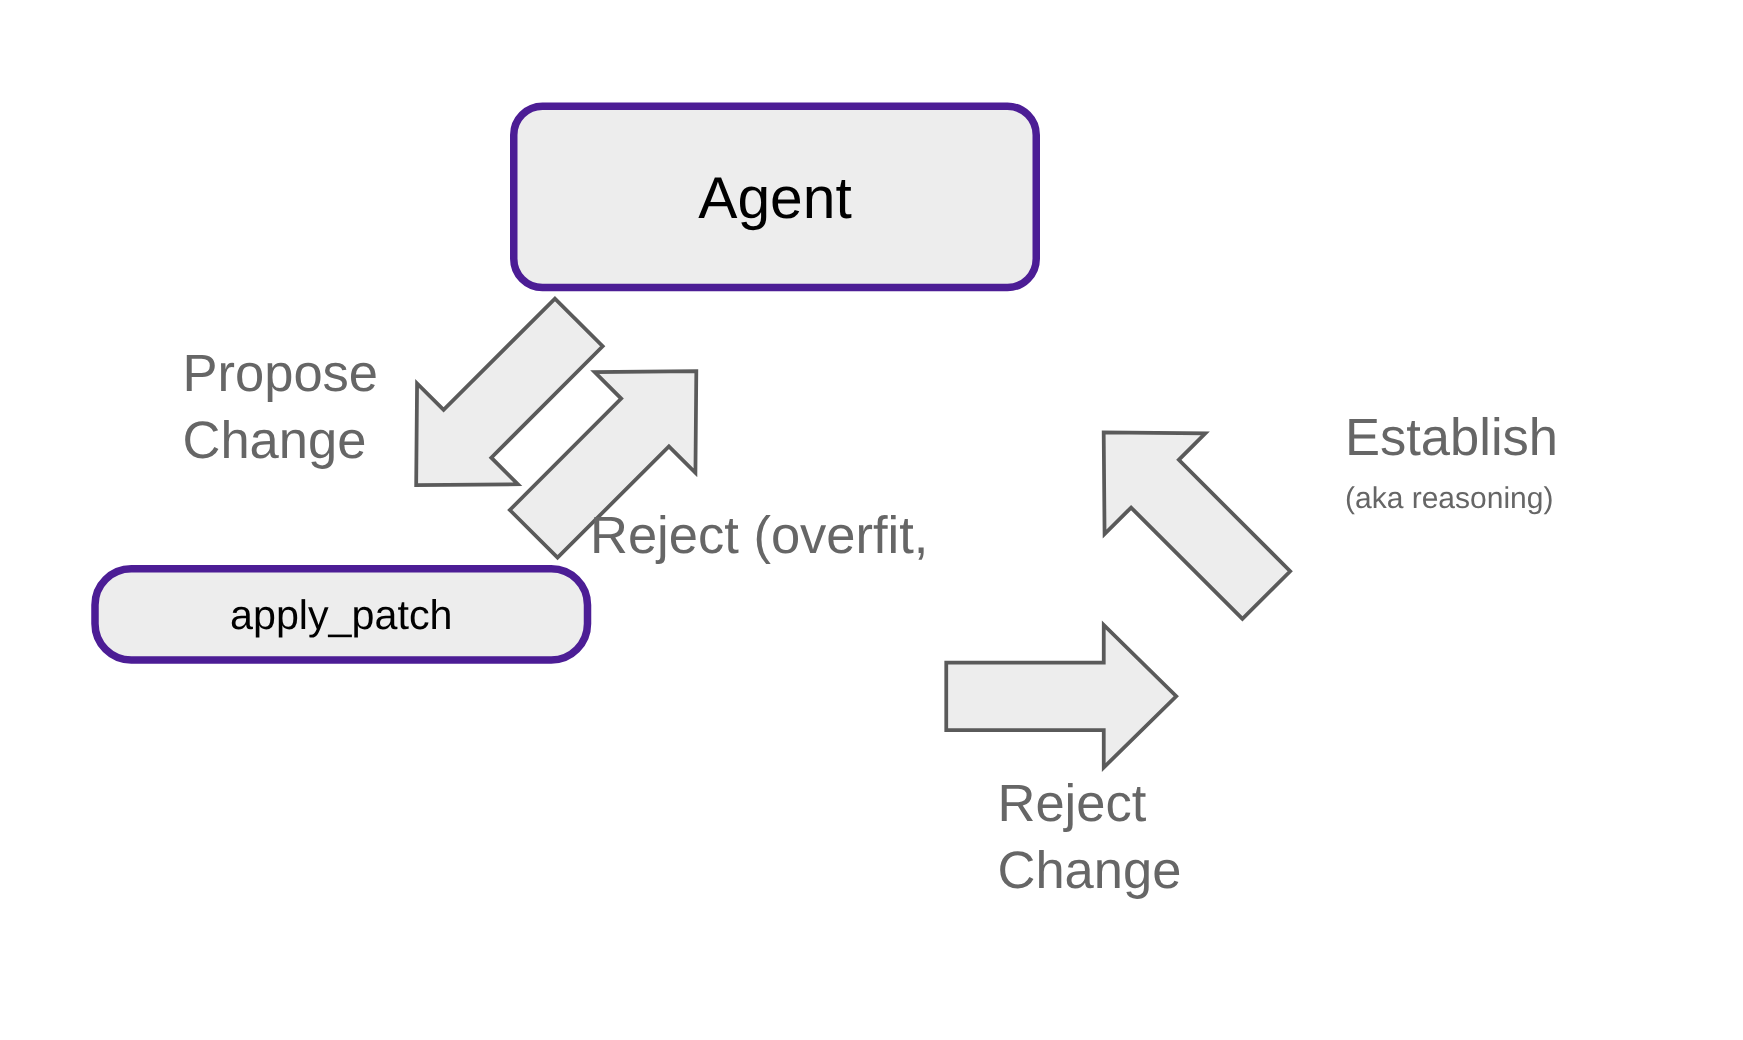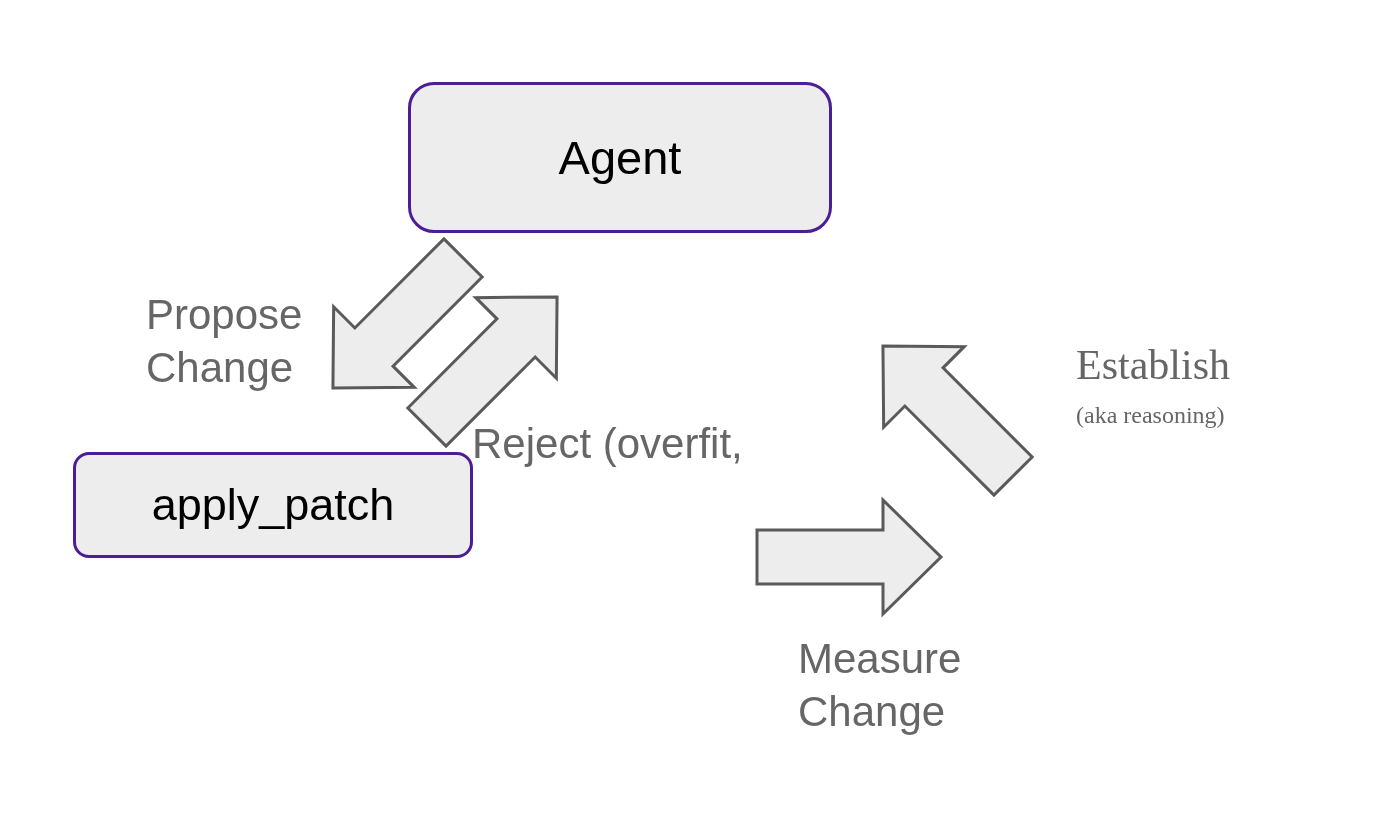--- a/index.html
+++ b/index.html
@@ -12,37 +12,37 @@
     position: relative;
     width: 1394px;
     height: 832px;
     background: #ffffff;
     overflow: hidden;
   }
   .node {
     position: absolute;
     box-sizing: border-box;
     background: #ededed;
-    border: 3px solid #4c1d95;
+    border: 6px solid #4c1d95;
     display: flex;
     align-items: center;
     justify-content: center;
     color: #000000;
   }
   .node-agent {
     left: 408px; top: 82px;
     width: 424px; height: 151px;
     border-radius: 26px;
     font-size: 47px;
   }
   .node-apply-patch {
     left: 73px; top: 452px;
-    width: 400px; height: 106px;
-    border-radius: 16px;
-    font-size: 45px;
+    width: 400px; height: 79px;
+    border-radius: 32px;
+    font-size: 33px;
   }
   .fat-arrow {
     position: absolute;
     width: 220px;
     height: 220px;
     overflow: visible;
   }
   .fat-arrow polygon {
     fill: #ededed;
     stroke: #5a5a5a;
@@ -52,26 +52,25 @@
   .arrow-propose   { left: 288px; top: 213px; transform: rotate(135deg); }
   .arrow-reject    { left: 382px; top: 252px; transform: rotate(-45deg); }
   .arrow-establish { left: 838px; top: 301px; transform: rotate(-135deg); }
   .arrow-measure   { left: 739px; top: 447px; transform: rotate(0deg); }
   .annotation {
     position: absolute;
     color: #666666;
     font-size: 42px;
     line-height: 53px;
     white-space: nowrap;
-    margin-top: 16px;
   }
   .annotation-propose   { left: 146px; top: 272px; }
   .annotation-reject    { left: 472px; top: 401px; }
   .annotation-measure   { left: 798px; top: 616px; }
-  .annotation-establish { left: 1076px; top: 323px; font-family: Liberation Serif, serif; }
+  .annotation-establish { left: 1076px; top: 323px; }
   .annotation-sub {
     font-size: 24px;
     line-height: 46px;
   }
 </style>
 </head>
 <body>
 
 <div class="canvas">
 
@@ -107,17 +106,17 @@
   <div class="annotation annotation-reject">
     <div>Reject (overfit,</div>
   </div>
 
   <div class="annotation annotation-establish">
     <div>Establish</div>
     <div class="annotation-sub">(aka reasoning)</div>
   </div>
 
   <div class="annotation annotation-measure">
-    <div>Measure</div>
+    <div>Reject</div>
     <div>Change</div>
   </div>
 
 </div>
 
 </body></html>

